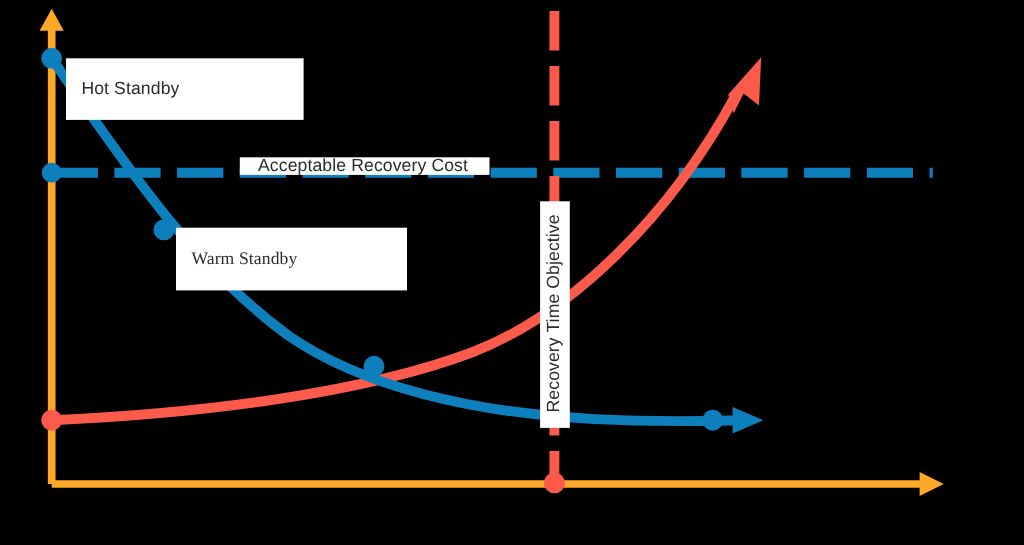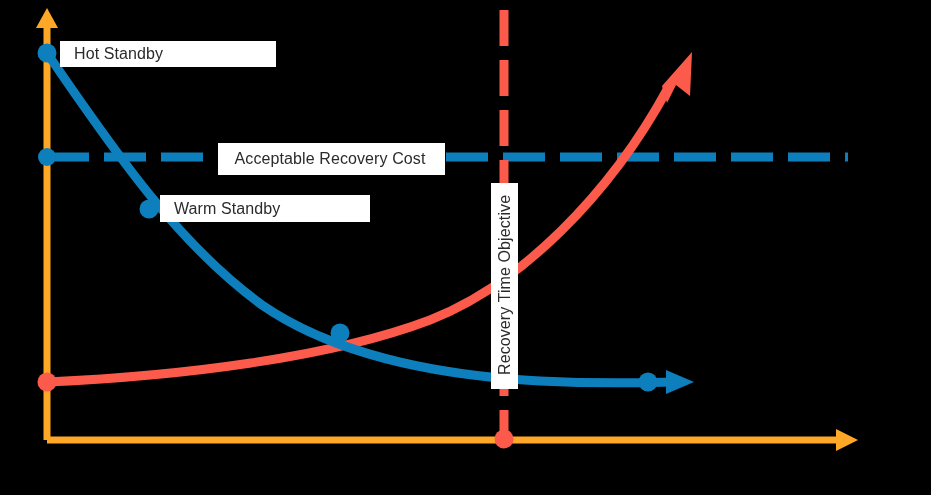--- a/index.html
+++ b/index.html
@@ -29,37 +29,38 @@
     background: #ffffff;
     color: #2b2b2b;
     font-size: 16px;
     line-height: 1;
     display: flex;
     align-items: center;
     white-space: nowrap;
     letter-spacing: 0.1px;
   }
   .label-box.horizontal {
-    padding: 0 14px;
+    padding: 15px 14px;
     justify-content: flex-start;
+    margin-top: 12px;
   }
   .label-box.centered {
     justify-content: center;
     padding: 0 14px;
   }
   .label-box.vertical {
     writing-mode: vertical-rl;
     transform: rotate(180deg);
     padding: 14px 0;
     justify-content: flex-start;
     align-items: center;
   }
   #label-hot-standby   { left: 60px;  top: 41px;  width: 188px; height: 26px; }
-  #label-acceptable    { left: 218px; top: 143px; width: 202px; height: 32px; padding-left: 11px; }
-  #label-warm-standby  { left: 160px; top: 195px; width: 182px; height: 27px; }
+  #label-acceptable    { left: 218px; top: 143px; width: 202px; height: 16px; padding-left: 11px; }
+  #label-warm-standby  { left: 160px; top: 195px; width: 182px; height: 27px; font-family: Liberation Serif, serif; }
   #label-backup        { left: 557px; top: 345px; width: 183px; height: 27px; }
   #label-rto           { left: 491px; top: 183px; width: 27px;  height: 178px; }
 </style>
 </head>
 <body>
 
 <div id="canvas">
 
   <svg id="plot-svg" viewBox="0 0 931 495">
 

